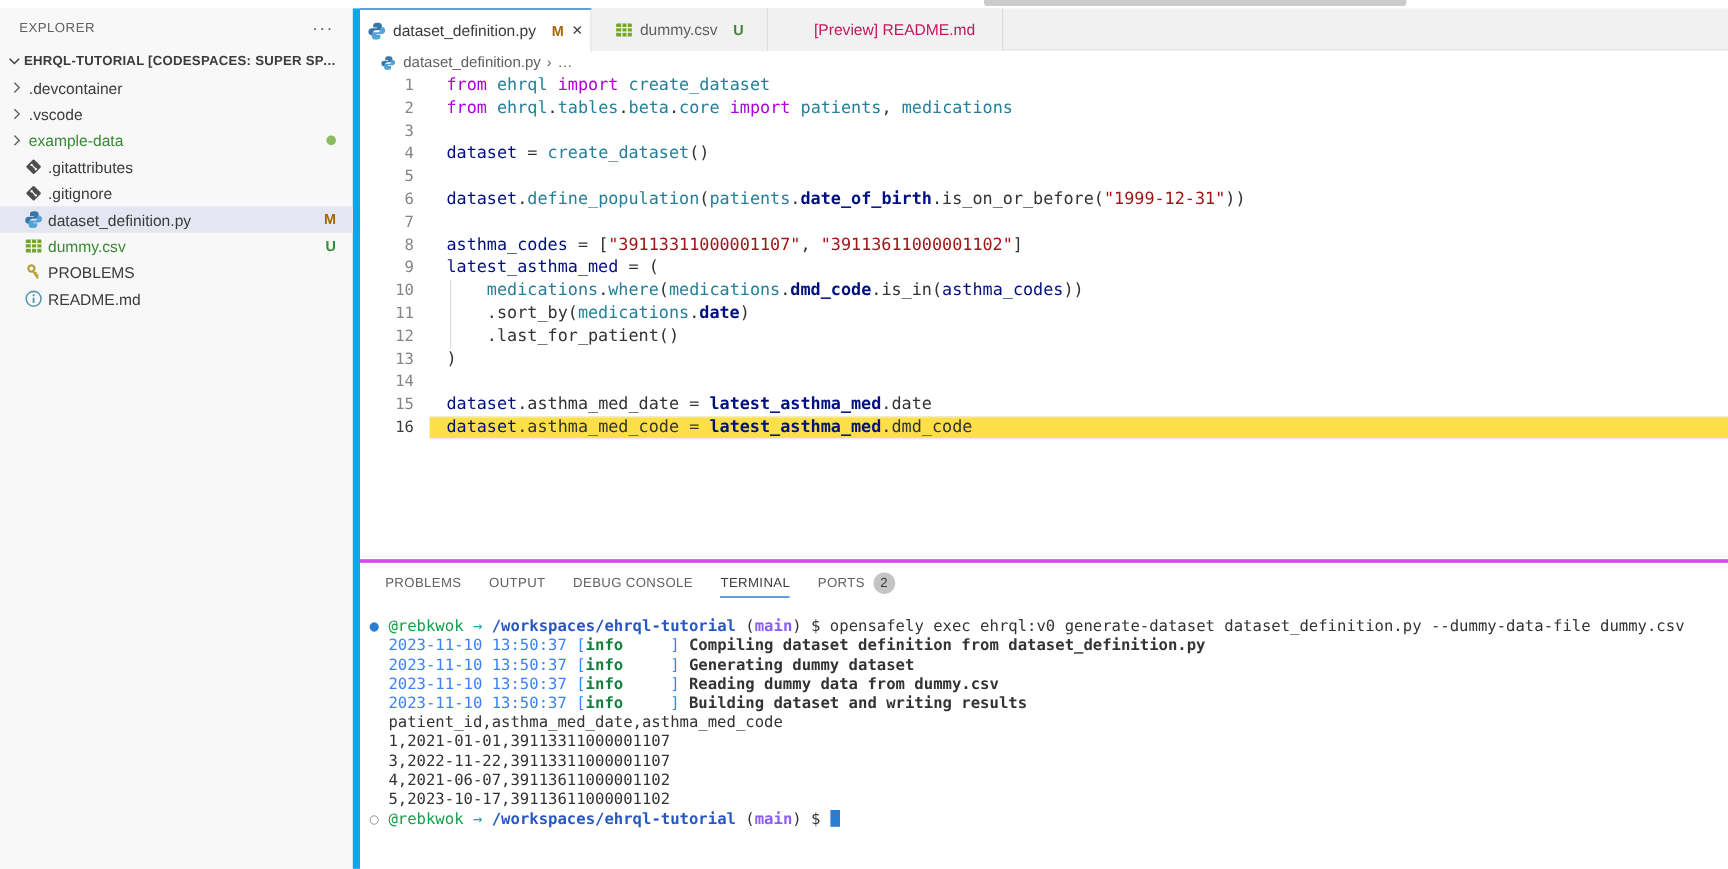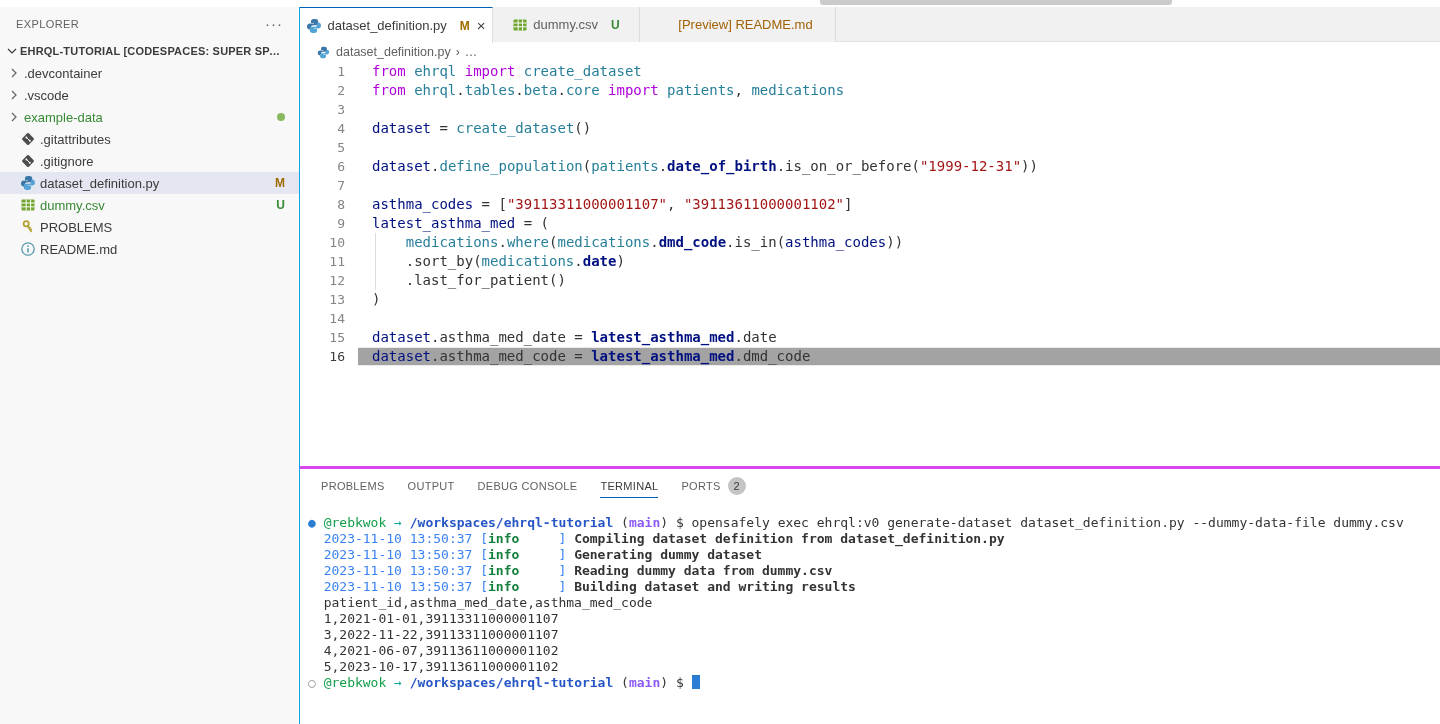--- a/index.html
+++ b/index.html
@@ -9,21 +9,21 @@
     background:#ffffff; font-family:"Liberation Sans", sans-serif;
     -webkit-font-smoothing:antialiased;
   }
   .icon { display:inline-flex; width:16px; height:16px; flex:0 0 16px; align-items:center; justify-content:center; }
   .icon svg { width:16px; height:16px; display:block; }
 
   
   .top-bar { position:absolute; left:820px; top:0; width:352px; height:5px; background:#cbcbcb; border-radius:0 0 3px 3px; z-index:5; }
 
   
-  .sidebar { position:absolute; left:0; top:7px; bottom:0; width:300px; background:#f8f8f8; border-right:1px solid #0ea5e9; }
+  .sidebar { position:absolute; left:0; top:7px; bottom:0; width:300px; background:#f8f8f8; border-right:6px solid #0ea5e9; }
   .explorer-header { height:33px; display:flex; align-items:center; justify-content:space-between; padding:0 16px 0 16px; }
   .explorer-title { font-size:11px; color:#616161; letter-spacing:.4px; }
   .more-actions { color:#616161; font-size:15px; letter-spacing:1px; cursor:pointer; line-height:10px; }
   .section-header { height:22px; display:flex; align-items:center; padding-left:4px; cursor:pointer; }
   .section-label { font-size:11px; font-weight:700; color:#3b3b3b; white-space:nowrap; overflow:hidden; text-overflow:ellipsis; max-width:268px; letter-spacing:.2px; }
   .chev { width:16px; height:16px; display:inline-flex; align-items:center; justify-content:center; flex:0 0 16px; }
   .file-list { }
   .frow { height:22px; display:flex; align-items:center; padding:0 14px 0 20px; font-size:13px; color:#3b3b3b; cursor:pointer; }
   .frow.selected { background:#e4e6f1; }
   .frow .chev { margin-left:-14px; margin-right:-2px; }
@@ -33,32 +33,32 @@
   .badge-letter.modified { color:#9f6b00; }
   .badge-letter.untracked { color:#388a34; }
   .green-dot { width:8px; height:8px; border-radius:50%; background:#8ab95f; margin-left:8px; }
 
   
   .editor-region { position:absolute; left:300px; top:7px; right:0; height:459px; background:#fff; }
   .tabstrip { position:absolute; top:0; left:0; right:0; height:35px; background:#f1f1f1; border-bottom:1px solid #e2e2e2; display:flex; z-index:2; }
   .tab { height:35px; display:flex; align-items:center; justify-content:center; gap:5px; font-size:13px; color:#616161; border-right:1px solid #dcdcdc; cursor:pointer; background:#f1f1f1; padding:0 10px; }
   .tab.active { background:#fff; border-top:1px solid #005fb8; height:36px; color:#3b3b3b; }
   .tab .close { font-size:15px; color:#424242; width:16px; text-align:center; margin-left:2px; cursor:pointer; }
-  .tab.preview .tab-label { color:#a16207;margin-left:16px; }
+  .tab.preview .tab-label { color:#be185d;margin-left:16px; }
   .breadcrumb { position:absolute; top:35px; left:0; right:0; height:20px; display:flex; align-items:center; padding-left:15px; font-size:12.5px; color:#616161; background:#fff; gap:5px; }
   .breadcrumb .icon svg { width:13px; height:13px; }
   .crumb-sep { color:#616161; font-size:12px; }
 
   
   .code { position:absolute; top:55px; left:0; right:0; font-family:"DejaVu Sans Mono", monospace; font-size:14px; line-height:19px; }
   .code-line { height:19px; display:flex; white-space:pre; }
   .ln { width:45px; text-align:right; color:#858585; font-size:13px; line-height:19px; flex:0 0 45px; }
   .lc { flex:1; margin-left:13px; padding-left:14px; }
   .code-line.cur .ln { color:#3b3b3b; }
-  .code-line.cur .lc { background:#a3a3a3; box-shadow: inset 0 1px 0 #ebebeb, inset 0 -1px 0 #ebebeb; }
+  .code-line.cur .lc { background:#fde047; box-shadow: inset 0 1px 0 #ebebeb, inset 0 -1px 0 #ebebeb; }
   .indent-guide { position:absolute; left:75px; top:171px; width:1px; height:57px; background:#dcdcdc; }
   .ck{color:#af00db} .ct{color:#267f99} .cn{color:#001080}
   .cnb{color:#001080;font-weight:700} .cd{color:#333333} .cs{color:#a31515}
 
   
   .panel { position:absolute; left:300px; right:0; top:466px; bottom:0; background:#fff; border-top:3px solid #d946ef; }
   .panel-tabs { height:33px; display:flex; align-items:center; padding-left:21px; gap:23px; }
   .ptab { position:relative; height:100%; display:flex; align-items:center; font-size:11px; letter-spacing:.3px; color:#616161; cursor:pointer; gap:7px; }
   .ptab.active { color:#3b3b3b; }
   .ptab.active::after { content:""; position:absolute; left:0; right:0; bottom:4px; height:1px; background:#005fb8; }

